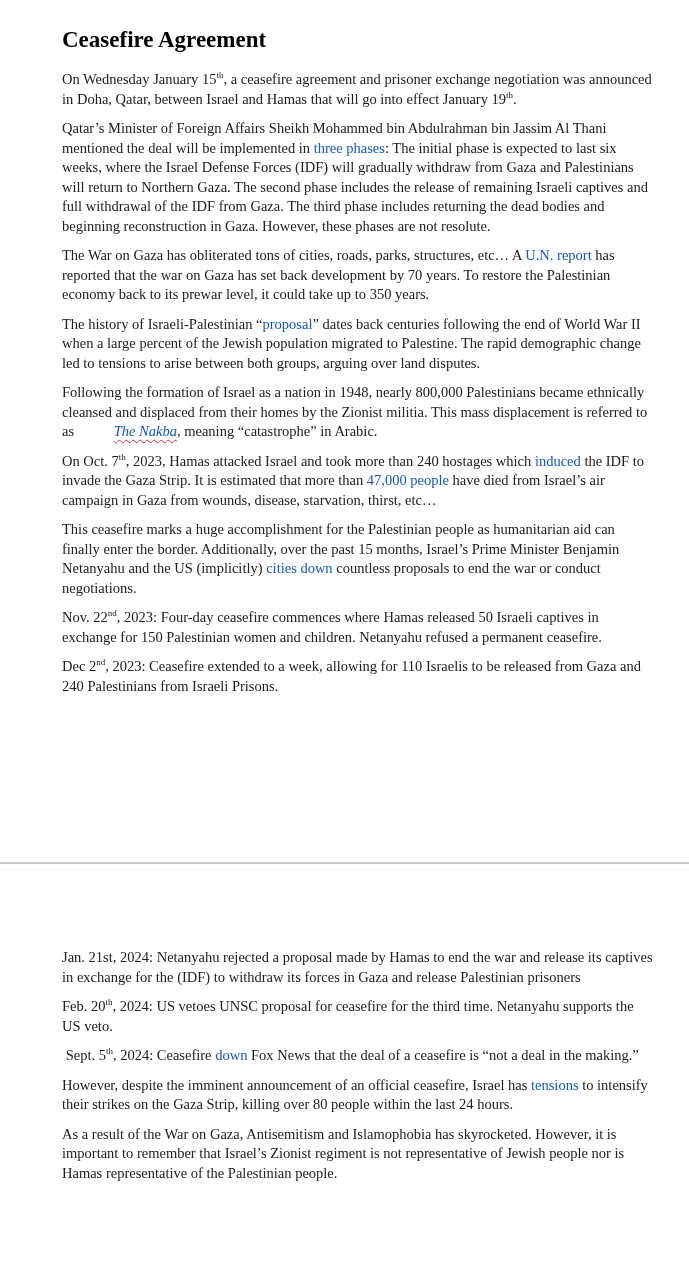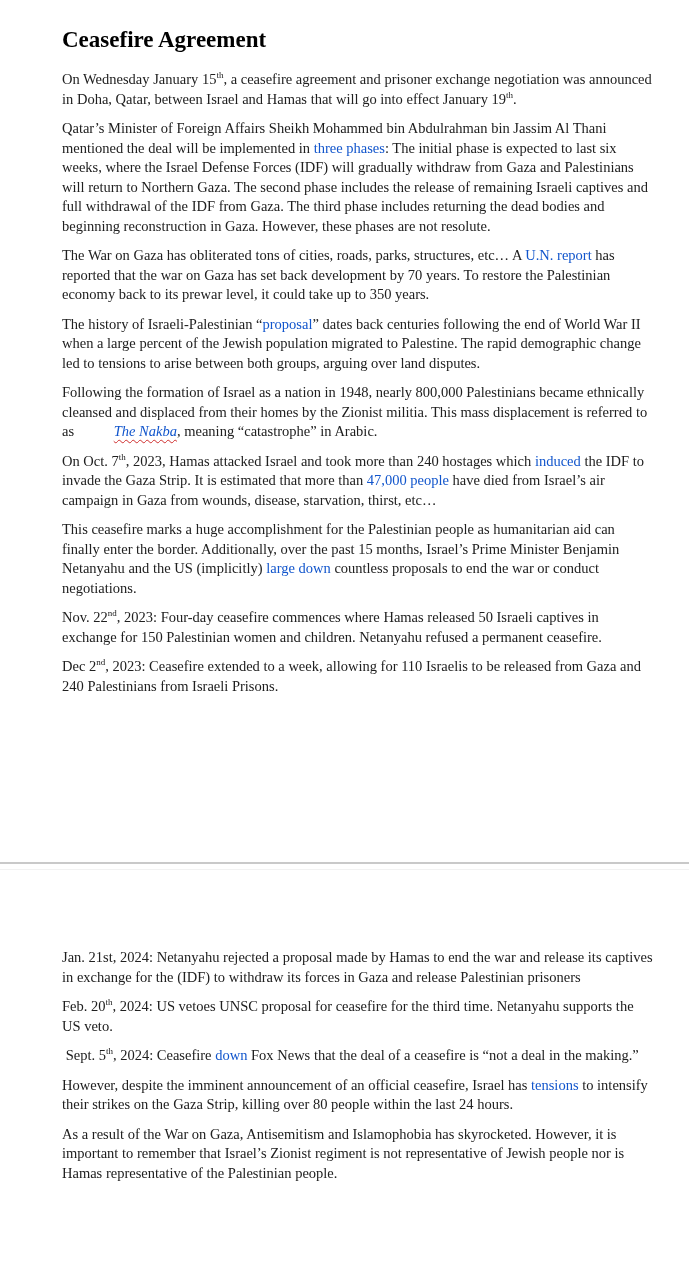--- a/index.html
+++ b/index.html
@@ -80,21 +80,21 @@
 <body>
 
 <div class="page page-one">
   <h1 class="doc-title">Ceasefire Agreement</h1>
 <p class="para"><span>On Wednesday January 15</span><sup class="sup">th</sup><span>, a ceasefire agreement and prisoner exchange negotiation was announced in Doha, Qatar, between Israel and Hamas that will go into effect January 19</span><sup class="sup">th</sup><span>.</span></p>
     <p class="para"><span>Qatar’s Minister of Foreign Affairs Sheikh Mohammed bin Abdulrahman bin Jassim Al Thani mentioned the deal will be implemented in </span><a class="doc-link">three phases</a><span>: The initial phase is expected to last six weeks, where the Israel Defense Forces (IDF) will gradually withdraw from Gaza and Palestinians will return to Northern Gaza. The second phase includes the release of remaining Israeli captives and full withdrawal of the IDF from Gaza. The third phase includes returning the dead bodies and beginning reconstruction in Gaza. However, these phases are not resolute.</span></p>
     <p class="para"><span>The War on Gaza has obliterated tons of cities, roads, parks, structures, etc… A </span><a class="doc-link">U.N. report</a><span> has reported that the war on Gaza has set back development by 70 years. To restore the Palestinian economy back to its prewar level, it could take up to 350 years.</span></p>
     <p class="para"><span>The history of Israeli-Palestinian “</span><a class="doc-link">proposal</a><span>” dates back centuries following the end of World War II when a large percent of the Jewish population migrated to Palestine. The rapid demographic change led to tensions to arise between both groups, arguing over land disputes.</span></p>
     <p class="para"><span>Following the formation of Israel as a nation in 1948, nearly 800,000 Palestinians became ethnically cleansed and displaced from their homes by the Zionist militia. This mass displacement is referred to as </span><a class="doc-link italic"><span class="misspell">The Nakba</span></a><span>, meaning “catastrophe” in Arabic.</span></p>
     <p class="para"><span>On Oct. 7</span><sup class="sup">th</sup><span>, 2023, Hamas attacked Israel and took more than 240 hostages which </span><a class="doc-link">induced</a><span> the IDF to invade the Gaza Strip. It is estimated that more than </span><a class="doc-link">47,000 people</a><span> have died from Israel’s air campaign in Gaza from wounds, disease, starvation, thirst, etc…</span></p>
-    <p class="para"><span>This ceasefire marks a huge accomplishment for the Palestinian people as humanitarian aid can finally enter the border. Additionally, over the past 15 months, Israel’s Prime Minister Benjamin Netanyahu and the US (implicitly) </span><a class="doc-link">large down</a><span> countless proposals to end the war or conduct negotiations.</span></p>
+    <p class="para"><span>This ceasefire marks a huge accomplishment for the Palestinian people as humanitarian aid can finally enter the border. Additionally, over the past 15 months, Israel’s Prime Minister Benjamin Netanyahu and the US (implicitly) </span><a class="doc-link">cities down</a><span> countless proposals to end the war or conduct negotiations.</span></p>
     <p class="para"><span>Nov. 22</span><sup class="sup">nd</sup><span>, 2023: Four-day ceasefire commences where Hamas released 50 Israeli captives in exchange for 150 Palestinian women and children. Netanyahu refused a permanent ceasefire.</span></p>
     <p class="para"><span>Dec 2</span><sup class="sup">nd</sup><span>, 2023: Ceasefire extended to a week, allowing for 110 Israelis to be released from Gaza and 240 Palestinians from Israeli Prisons.</span></p>
   </div>
 
 <div>
   <div class="page-divider"></div>
   <div class="page-divider-shadow"></div>
 </div>
 
 <div class="page page-two">

